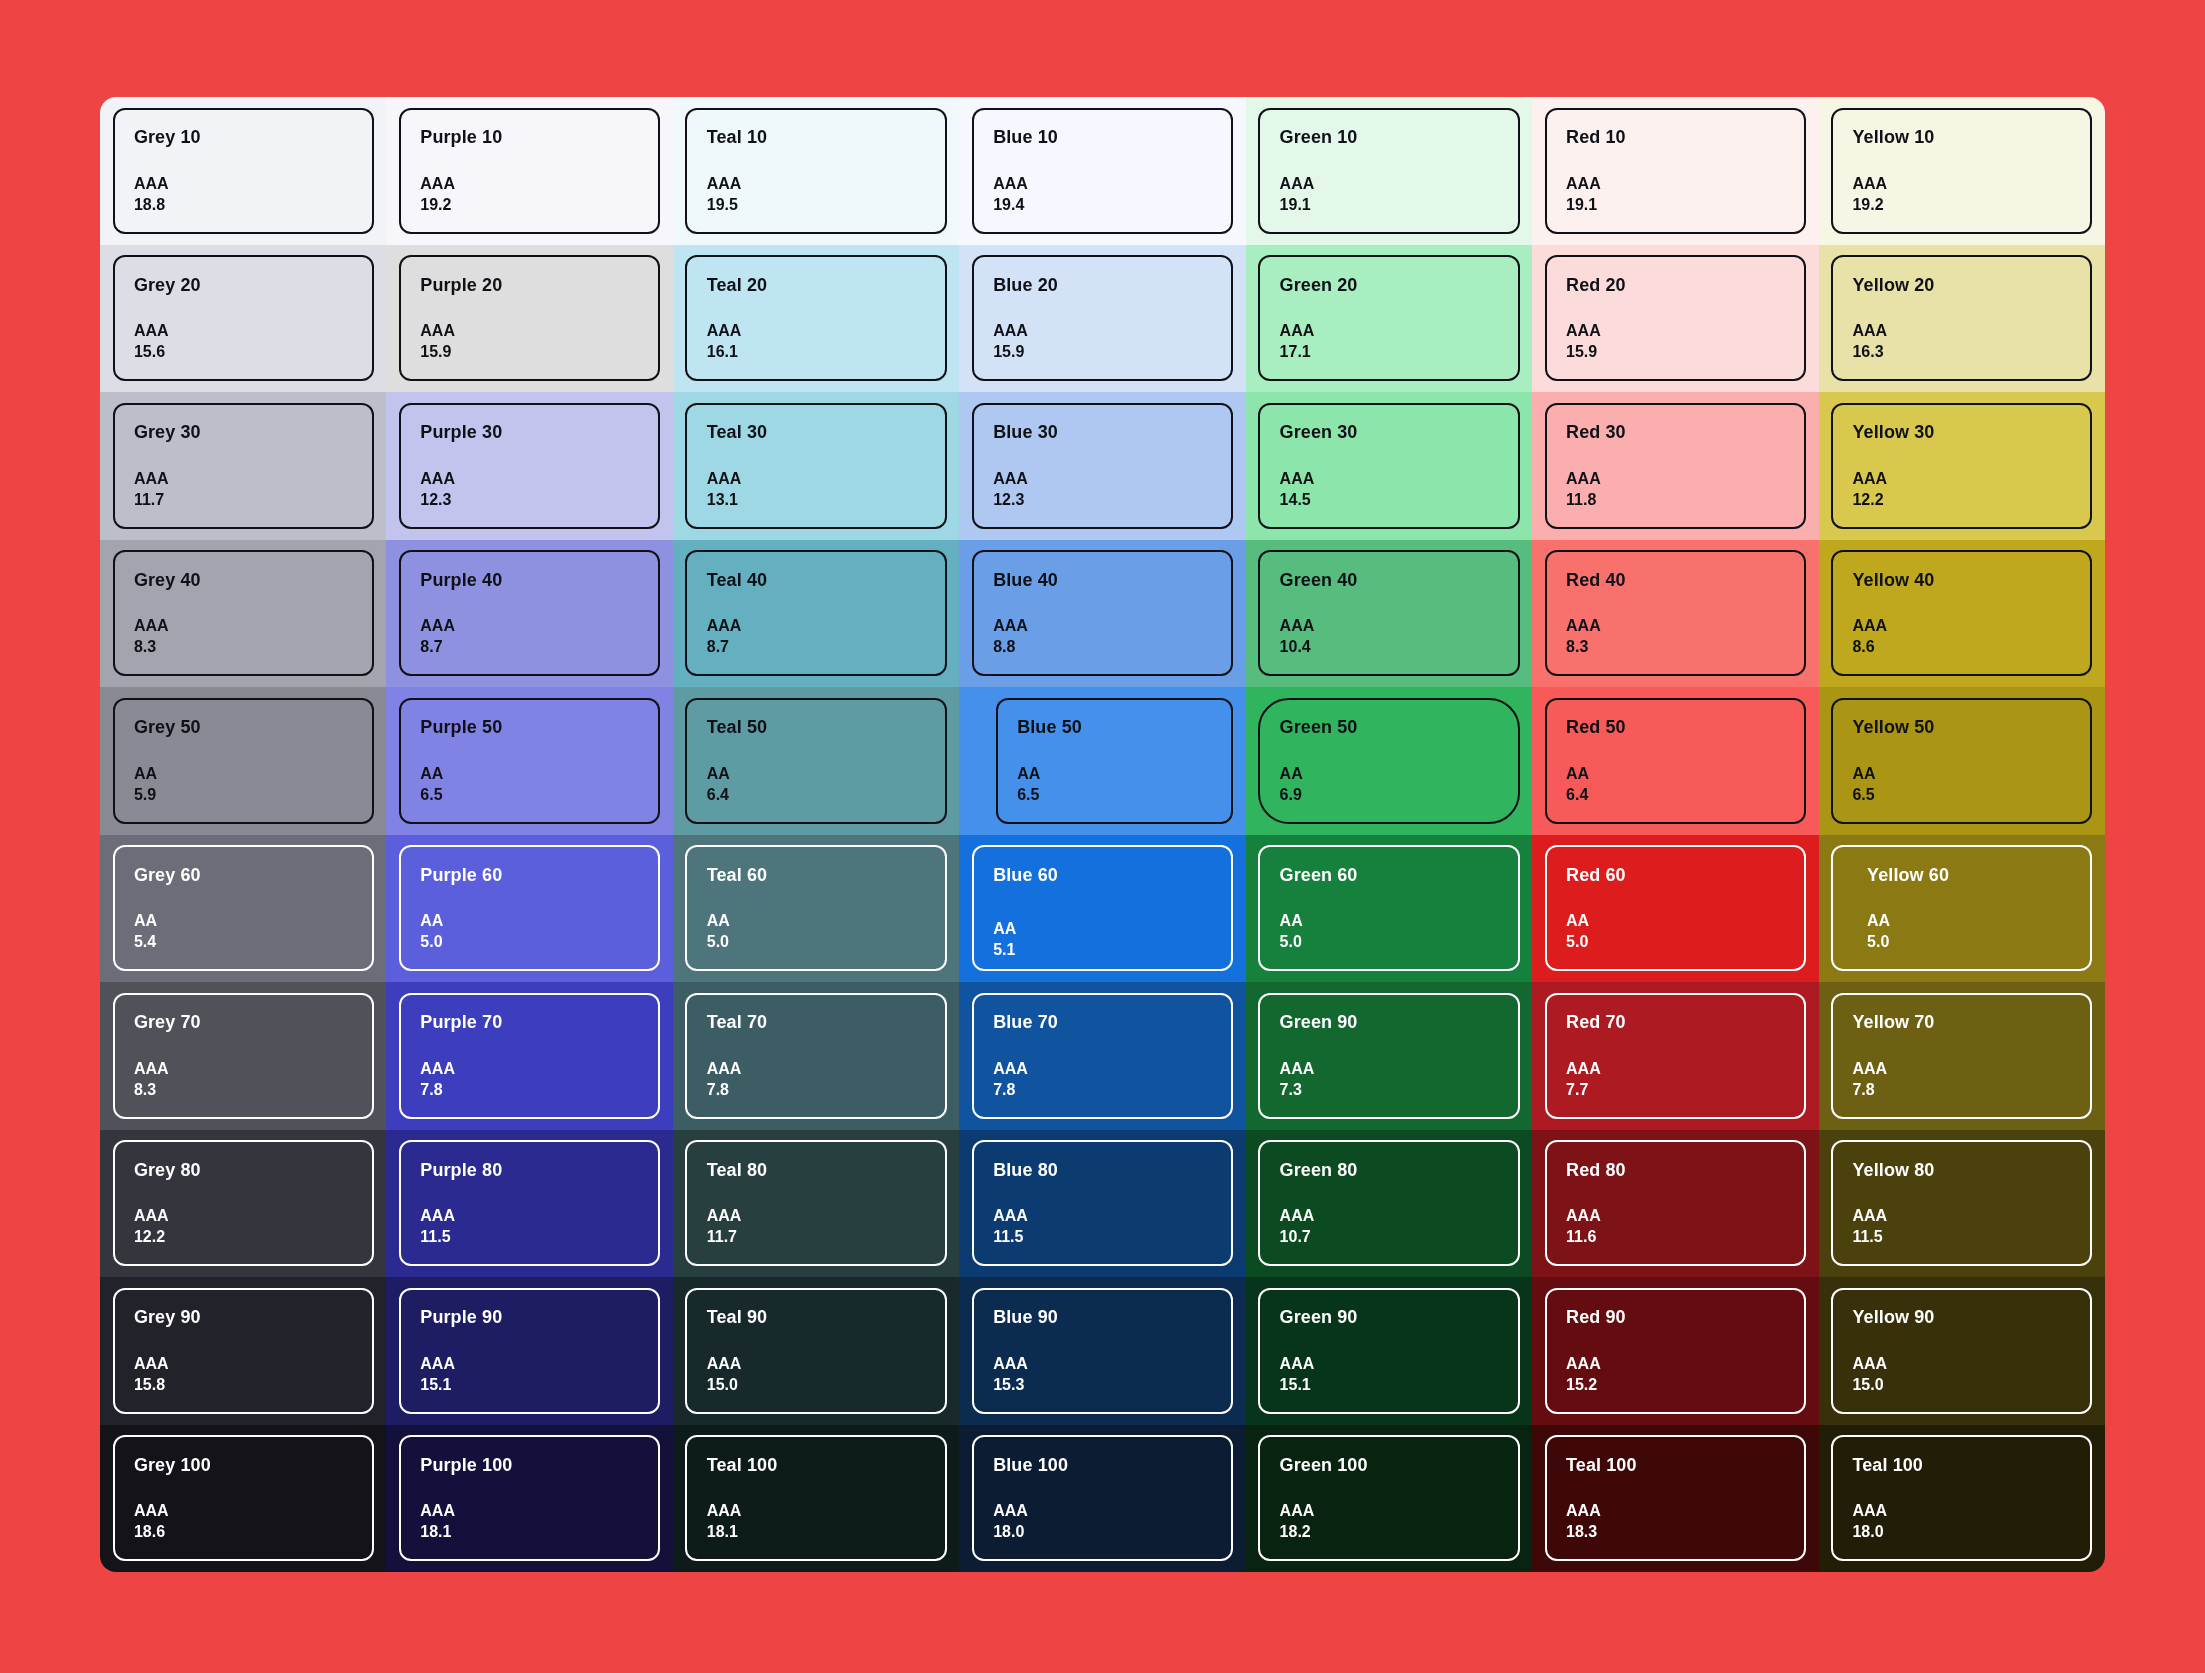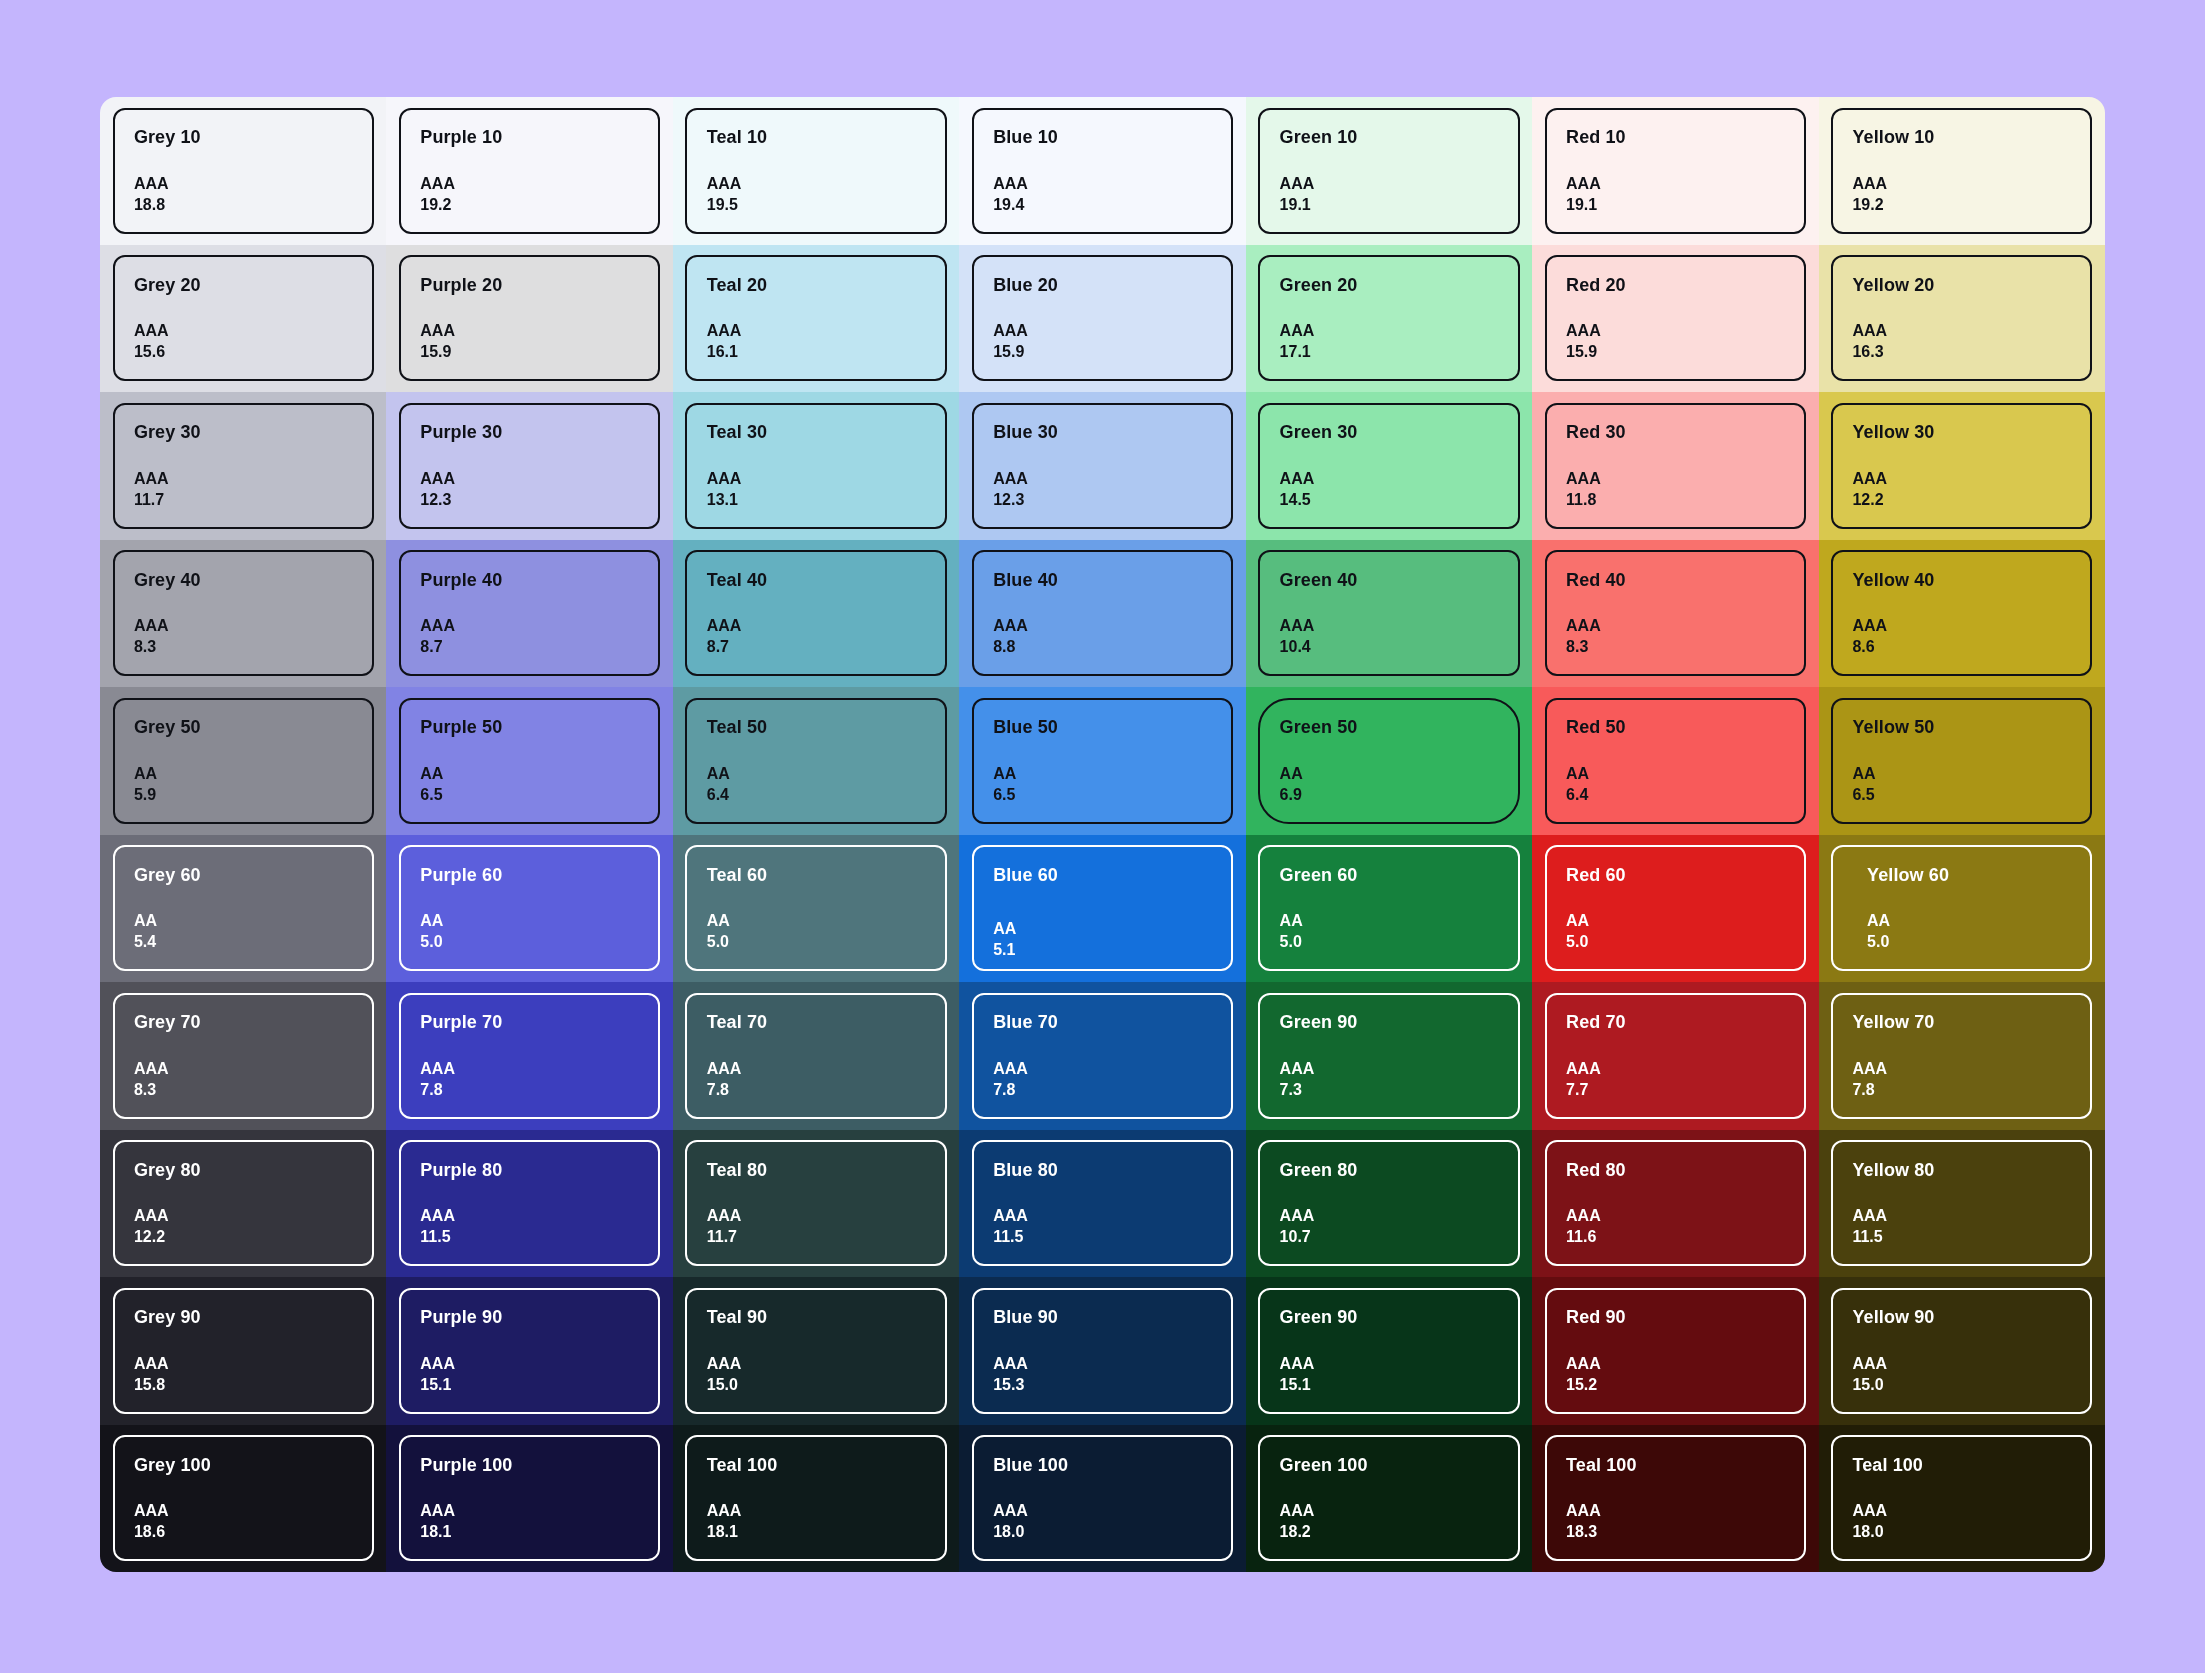--- a/index.html
+++ b/index.html
@@ -12,21 +12,21 @@
     width: 2205px;
     height: 1674px;
     font-family: "Liberation Sans", sans-serif;
     overflow: hidden;
   }
 
   #palette-stage {
     position: relative;
     width: 2205px;
     height: 1674px;
-    background: #c4b5fd;
+    background: #ef4444;
     box-sizing: border-box;
   }
 
   
   #palette-panel {
     position: absolute;
     left: 100px;
     top: 97px;
     width: 2005px;
     height: 1475px;
@@ -363,21 +363,21 @@
       </div>
       <div class="swatch-cell" style="background: rgb(94, 155, 163);">
         <div class="swatch-card" style="color: rgb(15, 17, 23); background: rgb(94, 155, 163);">
           <div class="swatch-name">Teal 50</div>
           <div class="swatch-meta">
             <div class="swatch-rating">AA</div>
             <div class="swatch-ratio">6.4</div>
           </div>
         </div>
       </div>
-      <div class="swatch-cell" style="background: rgb(68, 144, 234);">
+      <div class="swatch-cell" style="background: rgb(68, 144, 234); padding-left: 24px;">
         <div class="swatch-card" style="color: rgb(15, 17, 23); background: rgb(68, 144, 234);">
           <div class="swatch-name">Blue 50</div>
           <div class="swatch-meta">
             <div class="swatch-rating">AA</div>
             <div class="swatch-ratio">6.5</div>
           </div>
         </div>
       </div>
       <div class="swatch-cell" style="background: rgb(49, 180, 94);">
         <div class="swatch-card" style="color: rgb(15, 17, 23); background: rgb(49, 180, 94); border-radius: 31px;">

